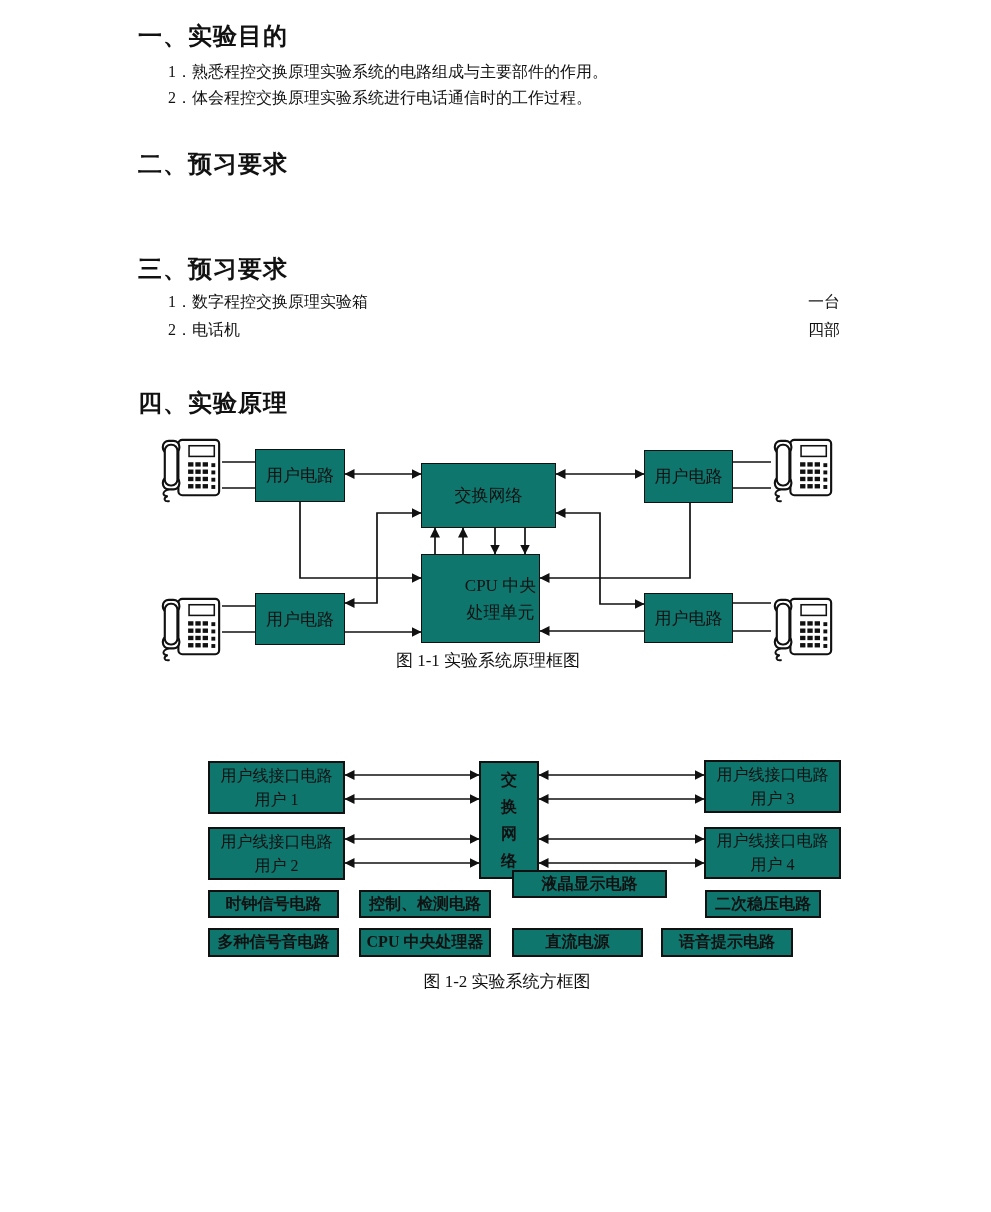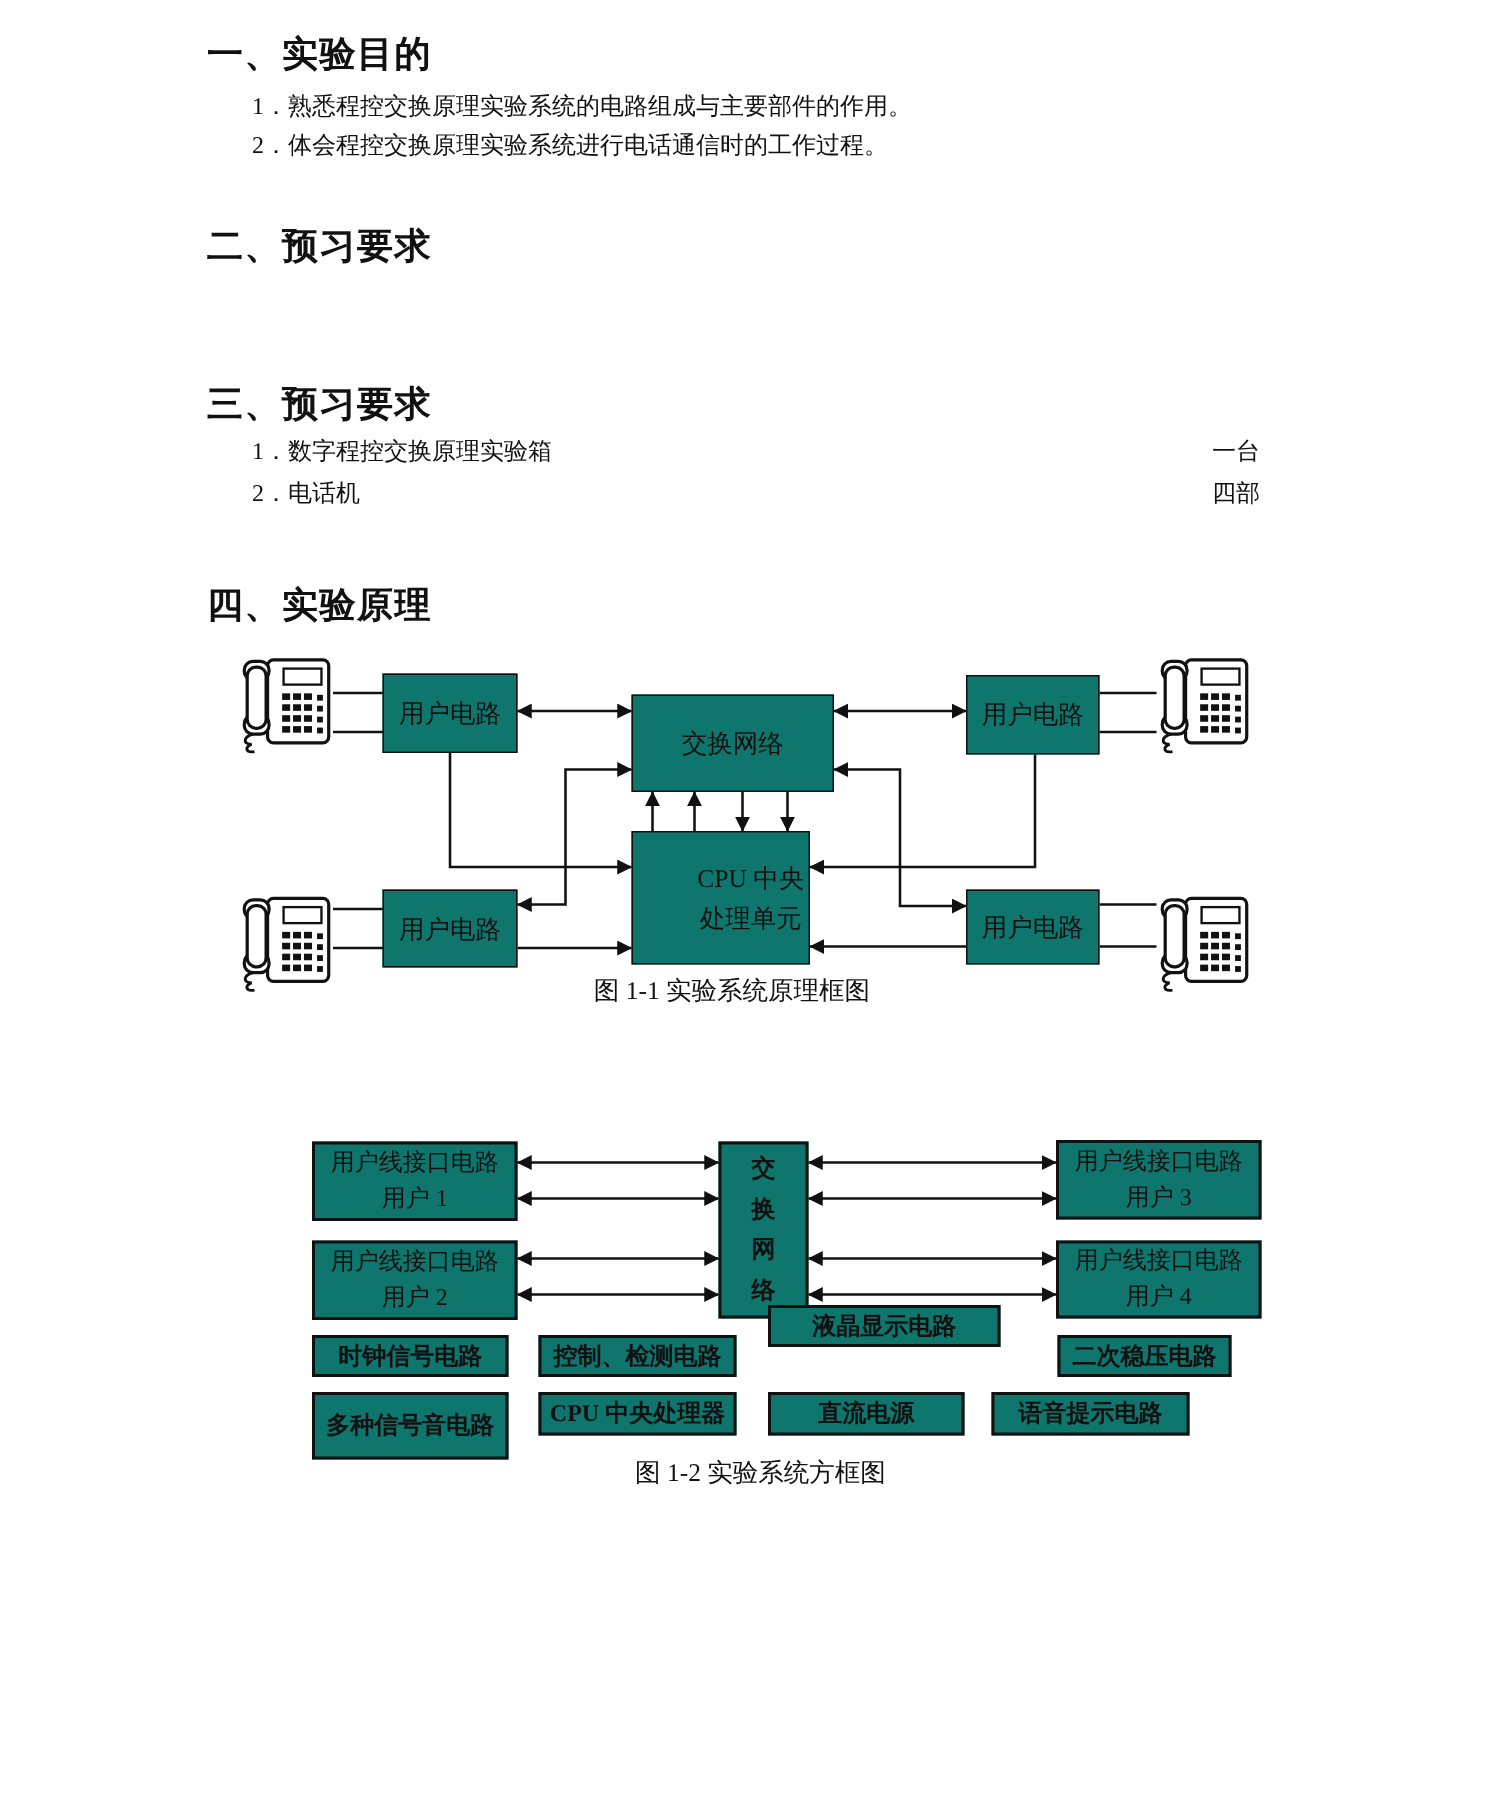--- a/index.html
+++ b/index.html
@@ -302,21 +302,21 @@
     <div class="dbox" style="left:359px; top:890px; width:132px; height:28px;">
       <span class="module-label">控制、检测电路</span>
     </div>
     <div class="dbox" style="left:512px; top:870px; width:155px; height:28px;">
       <span class="module-label">液晶显示电路</span>
     </div>
     <div class="dbox" style="left:661px; top:890px; width:116px; height:28px;margin-left:44px;">
       <span class="module-label">二次稳压电路</span>
     </div>
 
-    <div class="dbox" style="left:208px; top:928px; width:131px; height:45px;">
+    <div class="dbox" style="left:208px; top:928px; width:131px; height:29px;">
       <span class="module-label">多种信号音电路</span>
     </div>
     <div class="dbox" style="left:359px; top:928px; width:132px; height:29px;">
       <span class="module-label">CPU 中央处理器</span>
     </div>
     <div class="dbox" style="left:512px; top:928px; width:131px; height:29px;">
       <span class="module-label">直流电源</span>
     </div>
     <div class="dbox" style="left:661px; top:928px; width:132px; height:29px;">
       <span class="module-label">语音提示电路</span>

